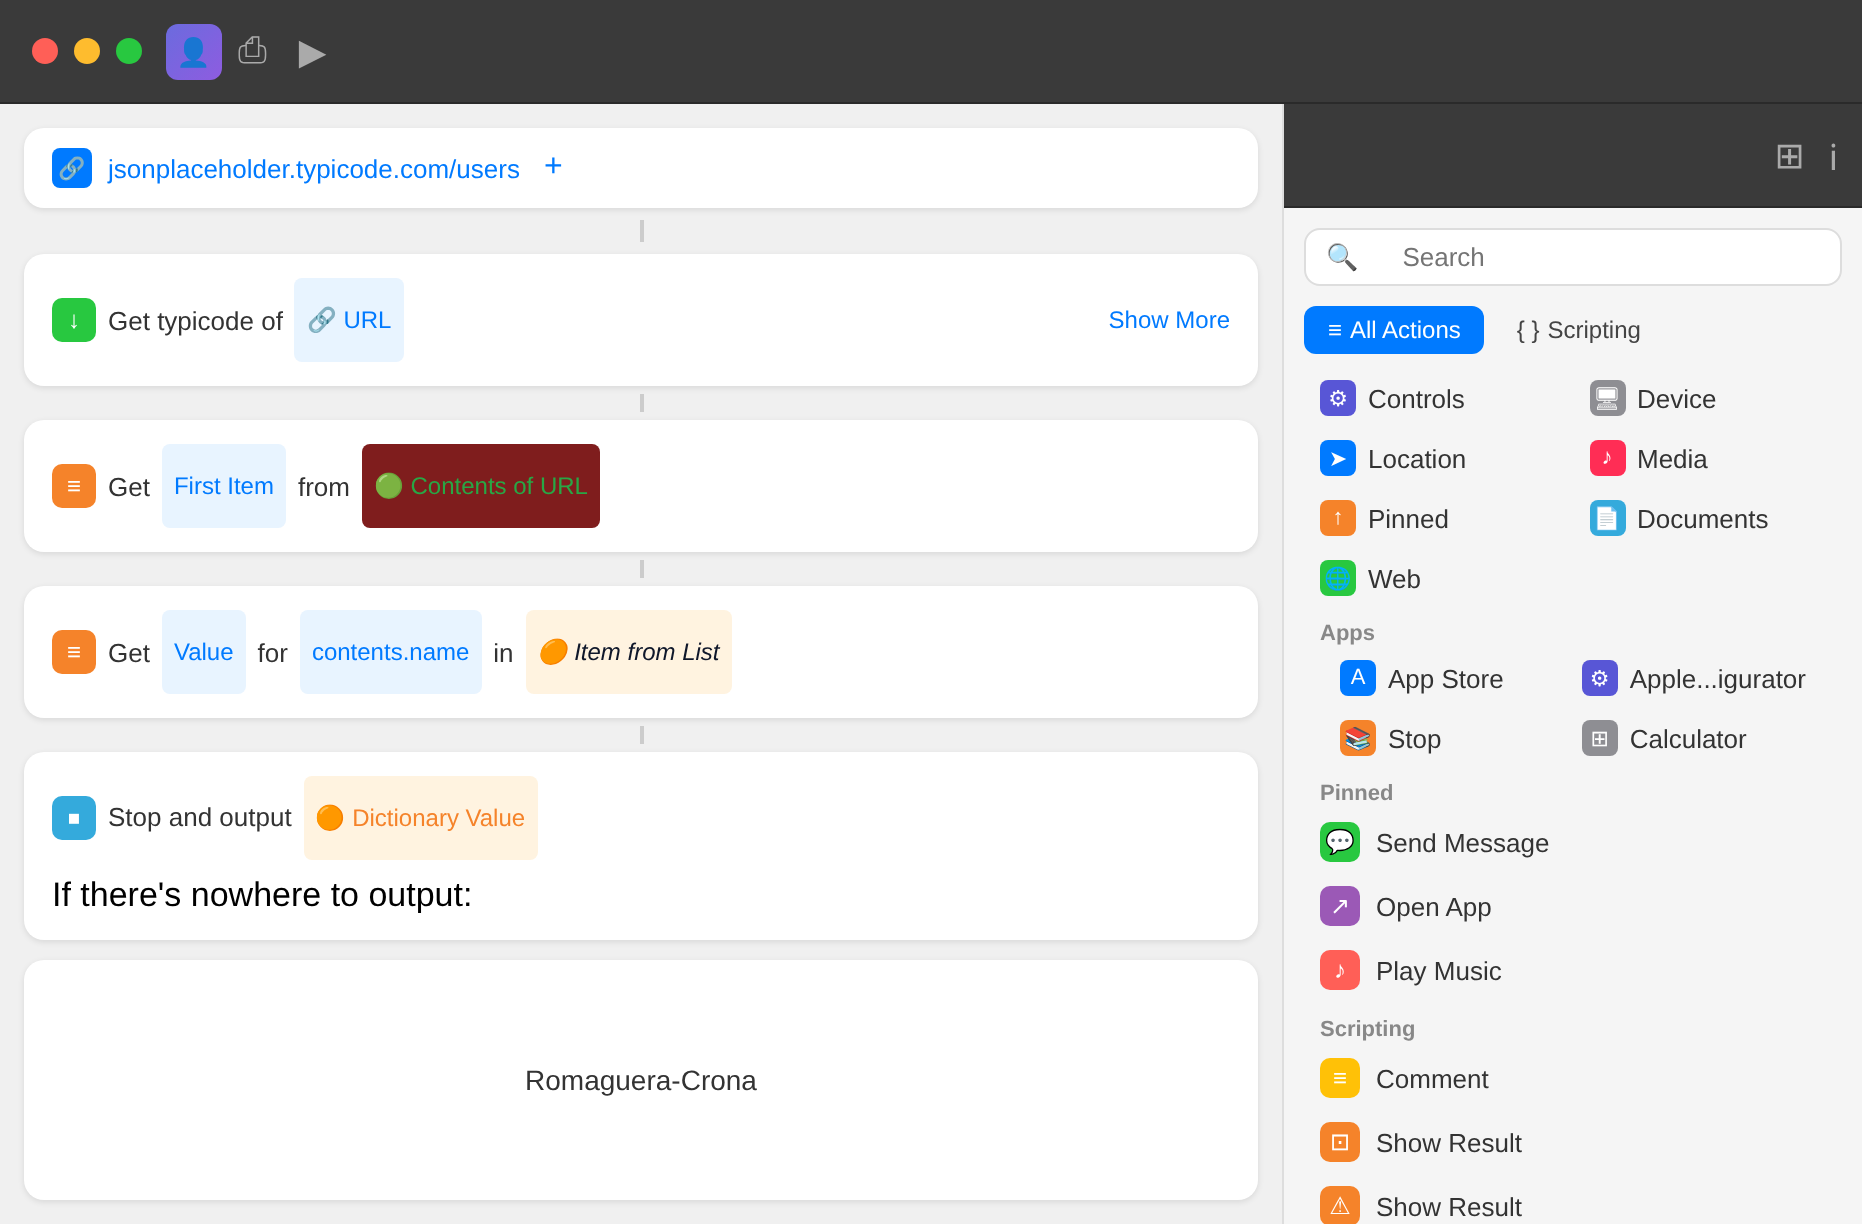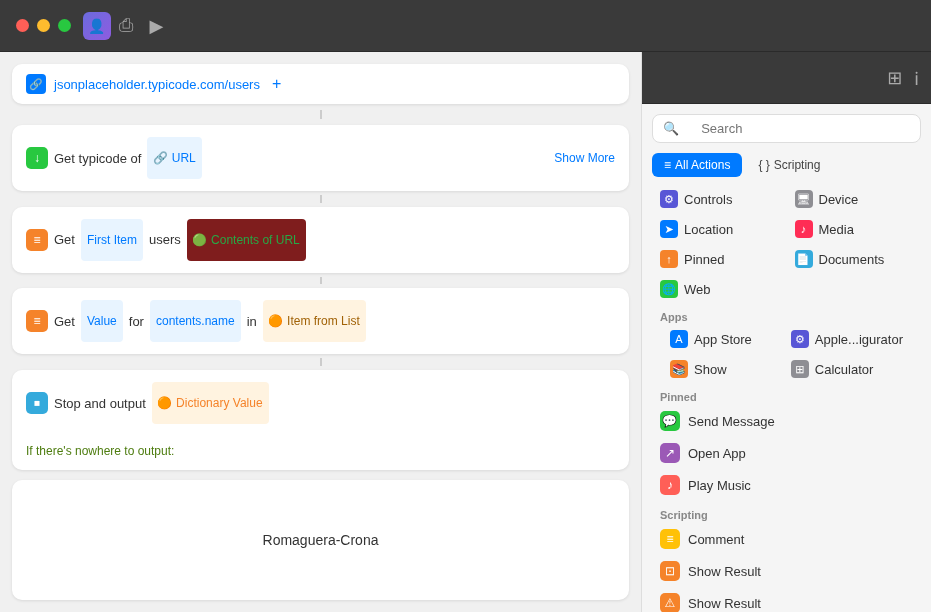--- a/index.html
+++ b/index.html
@@ -174,23 +174,23 @@
       margin-left: auto;
     }
     .stop-card {
       background: white;
       border-radius: 10px;
       margin: 0 12px;
       padding: 12px 14px;
       box-shadow: 0 1px 3px rgba(0,0,0,0.1);
     }
     .if-text {
-      font-size: 12px;
-      color: #4d7c0f;
-      margin-top: 20px;
+      font-size: 17px;
+      color: #000000;
+      margin-top: 8px;
     }
     .do-nothing {
       color: #007aff;
       font-size: 13px;
       font-weight: 500;
       margin-top: 2px;
     }
 
     .output-area {
       background: white;
@@ -387,36 +387,36 @@
       </div>
     </div>
 
     <div style="width:2px;height:16px;background:#ccc;margin:4px auto;"></div>
 
     <div class="action-card">
       <div class="card-row">
         <div class="card-icon icon-orange">≡</div>
         <span>Get</span>
         <span class="token">First Item</span>
-        <span>users</span>
+        <span>from</span>
         <span class="token token-green" style="background:#7f1d1d;color:#28a745;">🟢 Contents of URL</span>
       </div>
     </div>
 
     <div style="width:2px;height:16px;background:#ccc;margin:4px auto;"></div>
 
     <div class="action-card">
       <div class="card-row">
         <div class="card-icon icon-orange">≡</div>
         <span>Get</span>
         <span class="token">Value</span>
         <span>for</span>
         <span class="token">contents.name</span>
         <span>in</span>
-        <span class="token token-orange" style="background:#fff3e0;color:#a16207;">🟠 Item from List</span>
+        <span class="token token-orange" style="background:#fff3e0;color:#0f172a;font-style:italic;">🟠 Item from List</span>
       </div>
     </div>
 
     <div style="width:2px;height:16px;background:#ccc;margin:4px auto;"></div>
 
     <div class="stop-card">
       <div class="card-row">
         <div class="card-icon icon-teal">⏹</div>
         <span>Stop and output</span>
         <span class="token token-orange" style="background:#fff3e0;color:#f5832a;">🟠 Dictionary Value</span>
@@ -491,21 +491,21 @@
           <div class="sidebar-item">
             <div class="sidebar-item-icon" style="background:#007aff;color:white;">A</div>
             <span>App Store</span>
           </div>
           <div class="sidebar-item">
             <div class="sidebar-item-icon" style="background:#5856d6;color:white;">⚙</div>
             <span>Apple...igurator</span>
           </div>
           <div class="sidebar-item">
             <div class="sidebar-item-icon" style="background:#f5832a;color:white;">📚</div>
-            <span>Show</span>
+            <span>Stop</span>
           </div>
           <div class="sidebar-item">
             <div class="sidebar-item-icon" style="background:#8e8e93;color:white;">⊞</div>
             <span>Calculator</span>
           </div>
         </div>
       </div>
 
       <div class="section-label">Pinned</div>
       <div class="pinned-list">

